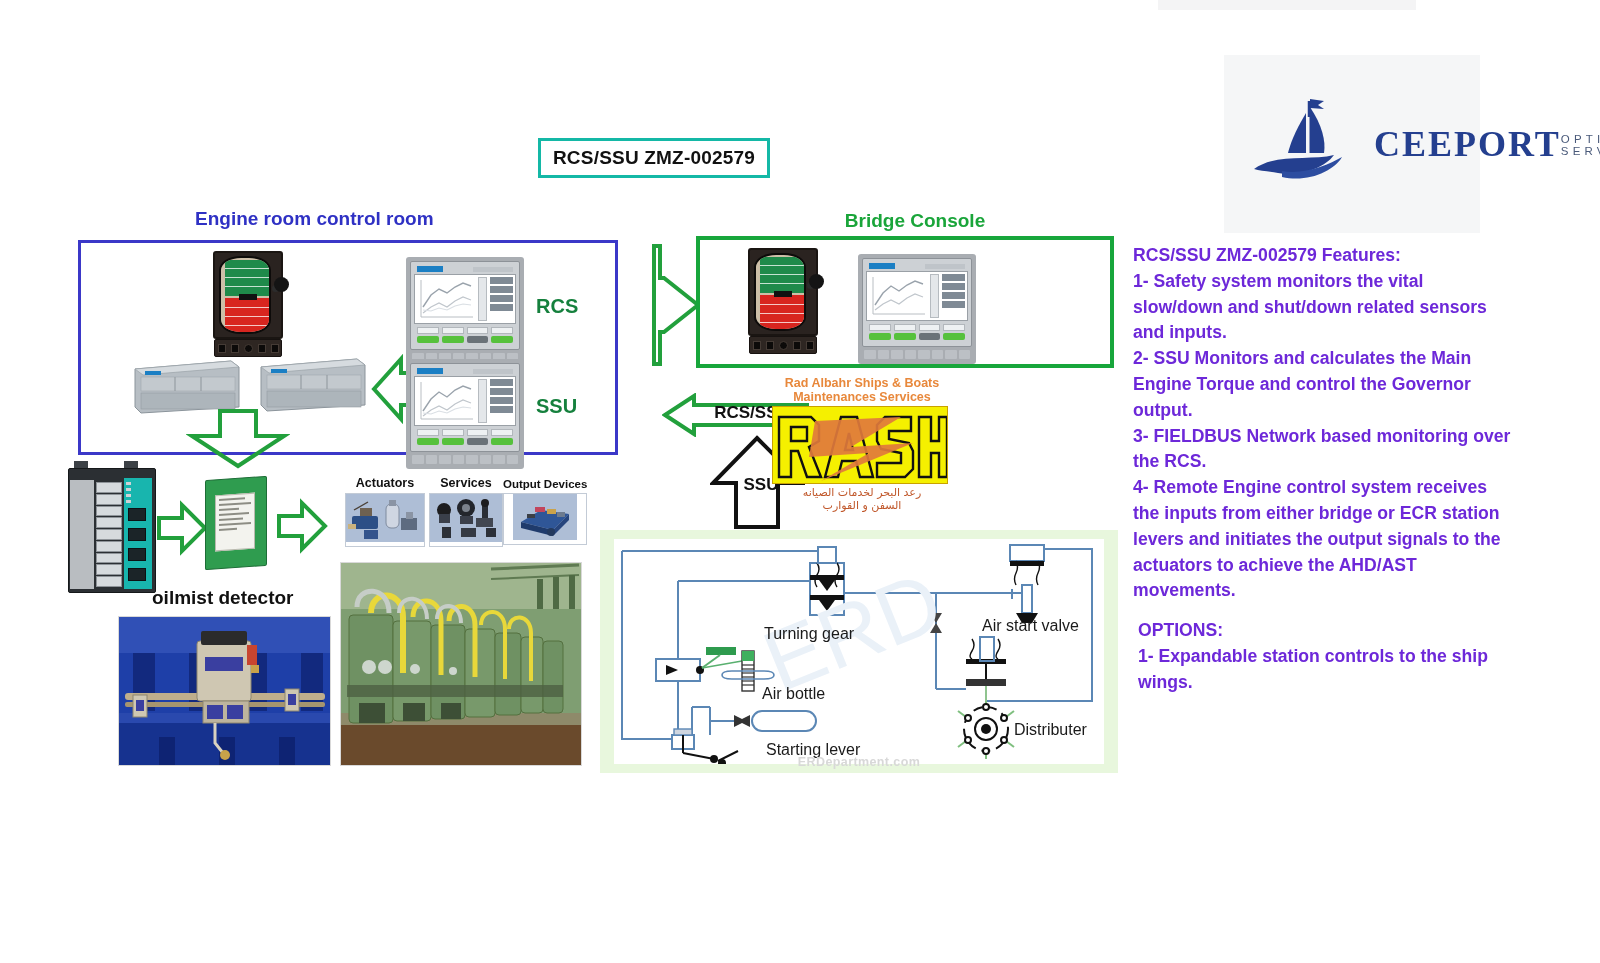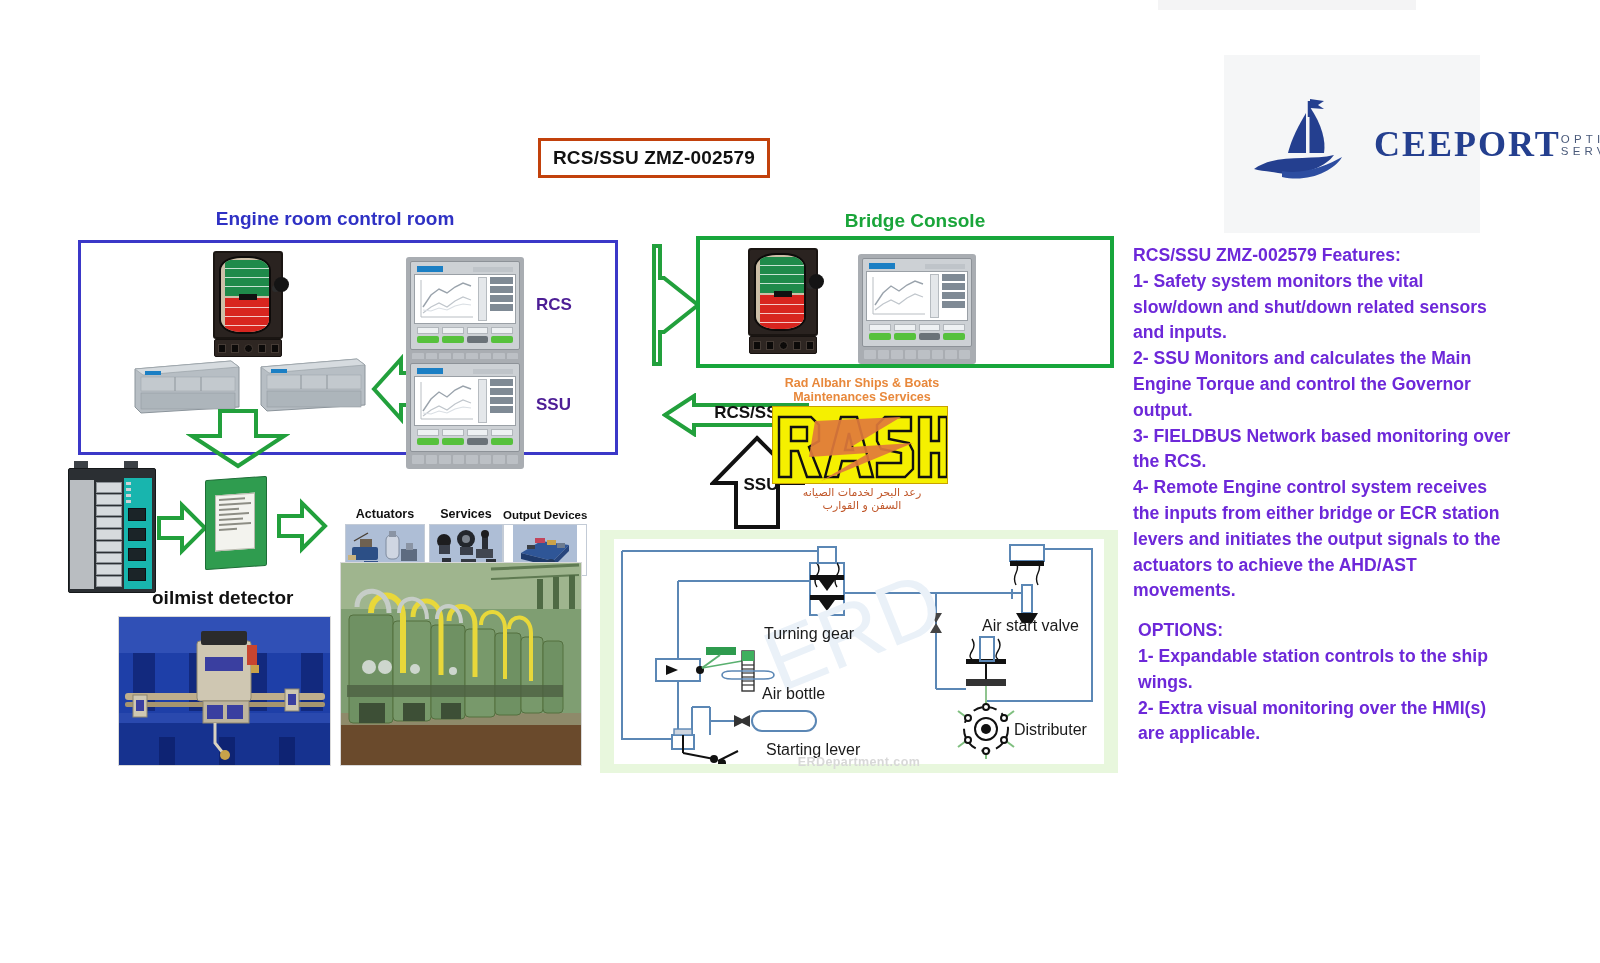--- a/index.html
+++ b/index.html
@@ -21,37 +21,37 @@
 
   
   .top-grey {
     left: 1158px; top: 0px; width: 258px; height: 10px;
     background: #f4f4f5;
   }
 
   
   .title-badge {
     left: 538px; top: 138px; width: 232px; height: 40px;
-    border: 3px solid #c2410c;
+    border: 3px solid #14b8a6;
     background: #ffffff;
     display: flex; align-items: center; justify-content: center;
   }
   .title-badge-inner {
     width: 222px; height: 30px;
     border: 1px solid #ffffff;
     display: flex; align-items: center; justify-content: center;
     font-size: 19px; font-weight: bold; color: #111;
     letter-spacing: .2px;
   }
 
   
   .cap-ecr {
     left: 195px; top: 208px; width: 280px;
     font-size: 19px; font-weight: bold; color: #2f31c4;
-    text-align: center;
+    text-align: left;
   }
   .cap-bridge {
     left: 790px; top: 210px; width: 250px;
     font-size: 19px; font-weight: bold; color: #1aa53a;
     text-align: center;
   }
 
   
   .panel-ecr {
     left: 78px; top: 240px; width: 540px; height: 215px;
@@ -113,21 +113,21 @@
   .hmi-rbtn { height: 7px; background:#7f8a95; }
   .hmi-btnrow { display:flex; gap:3px; padding: 3px 3px 0 3px; }
   .hmi-btn { flex:1; height: 7px; background:#eef1f3; border:1px solid #b2b7bc; }
   .hmi-ledrow { display:flex; gap:3px; padding: 2px 3px 3px 3px; }
   .hmi-led { flex:1; height: 7px; background:#6a7278; border-radius:2px; }
   .hmi-led.on { background:#56c13c; }
   .hmi-fkeys { display:flex; gap:2px; padding: 3px 2px 1px 2px; }
   .hmi-fk { flex:1; height: 9px; background:#bcc0c5; border-radius:1px; }
 
   .lbl-rcs, .lbl-ssu {
-    font-size: 17px; font-weight: bold; color:#4c1d95;
+    font-size: 20px; font-weight: bold; color:#15803d;
   }
 
   
   .arrow-svg { display:block; }
 
   
   .rcsssu-wrap { position:absolute; left: 662px; top: 393px; width: 148px; height: 44px; }
   .rcsssu-text {
     position:absolute; left: 40px; top: 10px; width: 100px;
     font-size: 17px; font-weight: bold; color:#111; text-align:center;
@@ -171,21 +171,21 @@
     position:absolute; inset:0; background:#2f9c4f; border:1px solid #1d6d36; border-radius:2px;
     transform: skewY(-4deg);
   }
   .cond-label {
     position:absolute; left:10px; top:16px; width:40px; height:56px; background:#f3f3ee; border:1px solid #b9b9ae;
     transform: skewY(-4deg);
   }
   .cond-line { height:2px; background:#8d8d84; margin:3px 3px; }
 
   
-  .devgrp { position:absolute; text-align:center;margin-top:31px; }
+  .devgrp { position:absolute; text-align:center; }
   .devgrp .dev-label { font-size:12.5px; font-weight:bold; color:#111; margin-bottom:3px; white-space:nowrap; }
   .dev-thumb { border:1px solid #c3cbd6; }
 
   
   .photo { position:absolute; border:1px solid #d9d9d9; overflow:hidden; }
 
   
   .cap-oilmist {
     position:absolute; left:152px; top:587px;
     font-size:19px; font-weight:bold; color:#111;
@@ -866,16 +866,15 @@
 
   <div class="features">
     <div class="ln nosel">RCS/SSU ZMZ-002579 Features:</div>
     <div class="ln nosel">1- Safety system monitors the vital slow/down and shut/down related sensors and inputs.</div>
     <div class="ln nosel">2- SSU Monitors and calculates the Main Engine Torque and control the Governor output.</div>
     <div class="ln nosel">3- FIELDBUS Network based monitoring over the RCS.</div>
     <div class="ln nosel">4- Remote Engine control system receives the inputs from either bridge or ECR station levers and initiates the output signals to the actuators to achieve the AHD/AST movements.</div>
     <div class="spacer"></div>
     <div class="ln nosel" style="padding-left:5px;">OPTIONS:</div>
     <div class="ln nosel" style="padding-left:5px;">1- Expandable station controls to the ship wings.</div>
-    <div class="ln nosel" style="padding-left:5px;">2- Extra visual monitoring over the HMI(s) are applicable.</div>
   </div>
 
 </div>
 
 </body></html>

